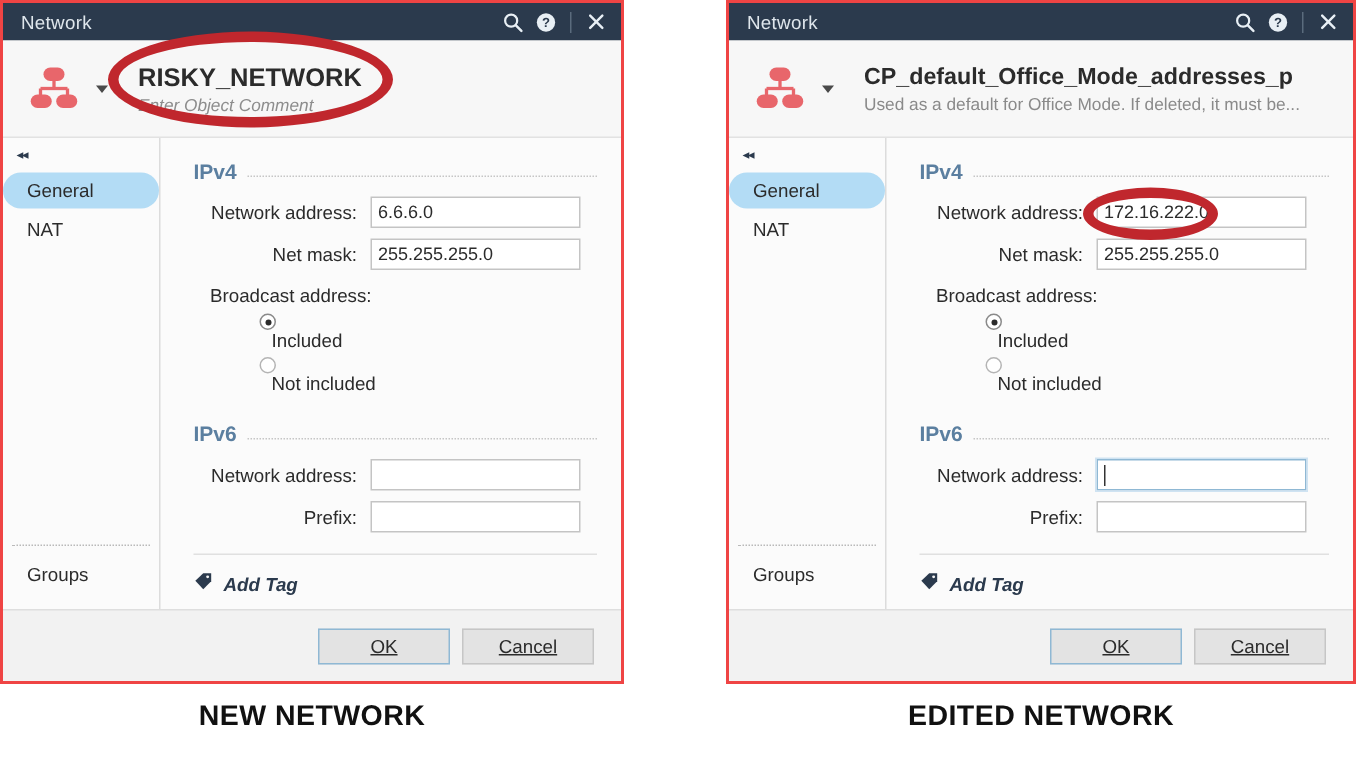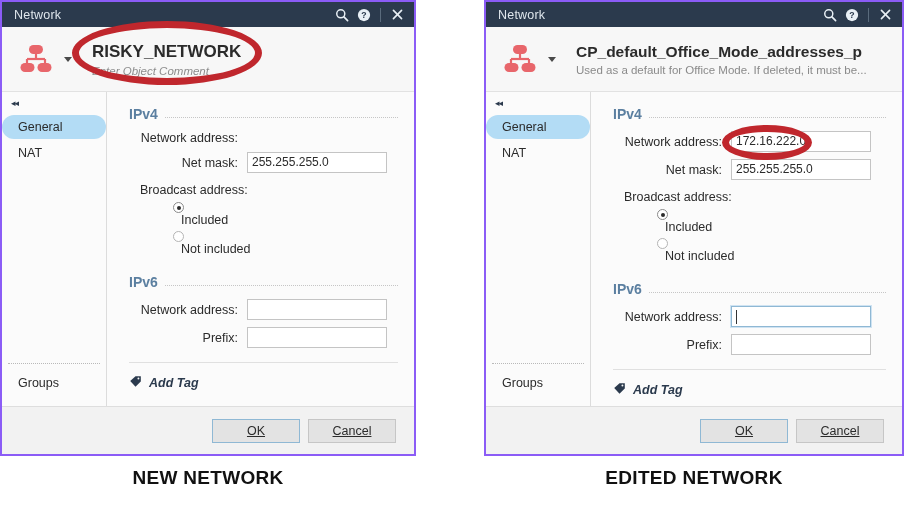--- a/index.html
+++ b/index.html
@@ -9,21 +9,21 @@
     background: #ffffff;
     font-family: "Liberation Sans", sans-serif;
     overflow: hidden;
   }
   .stage { position: relative; width: 904px; height: 513px; background:#fff; }
 
   
   .dialog {
     position: absolute;
     background: #f2f2f2;
-    border: 2px solid #8b5cf6;
+    border: 2px solid #ef4444;
     display: flex;
     flex-direction: column;
   }
   .dlg-left  { left: 0px;   top: 0px; width: 416px; height: 456px; }
   .dlg-right { left: 484px; top: 0px; width: 420px; height: 456px; }
 
   
   .titlebar {
     height: 25px;
     background: #2b3a4d;
@@ -272,20 +272,21 @@
 
       <div class="content">
 
         <div class="sec-head">
           <span class="sec-title">IPv4</span>
           <span class="sec-rule"></span>
         </div>
 
         <div class="frow">
           <span class="flabel">Network address:</span>
+          <span class="finput">6.6.6.0</span>
         </div>
         <div class="frow">
           <span class="flabel">Net mask:</span>
           <span class="finput">255.255.255.0</span>
         </div>
 
         <div class="blk-label">Broadcast address:</div>
         <div class="radio-row">
           <span class="radio checked"></span>
           <span class="rlabel">Included</span>

